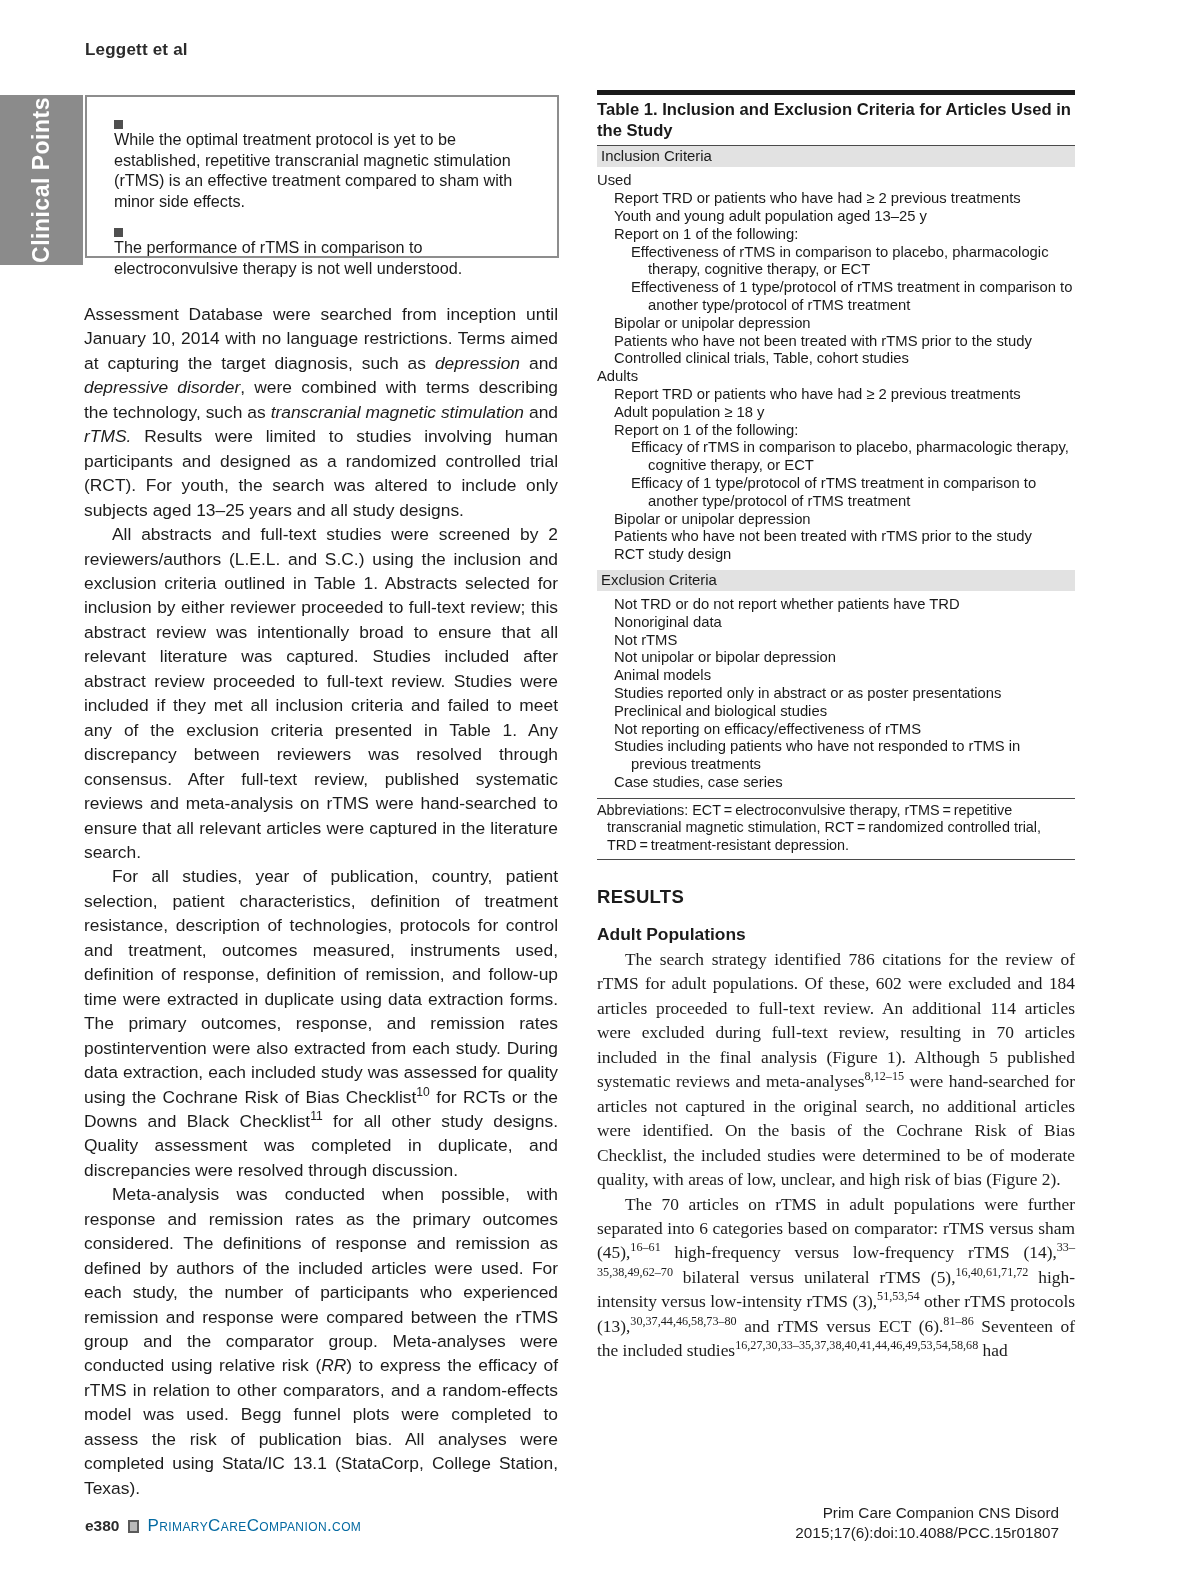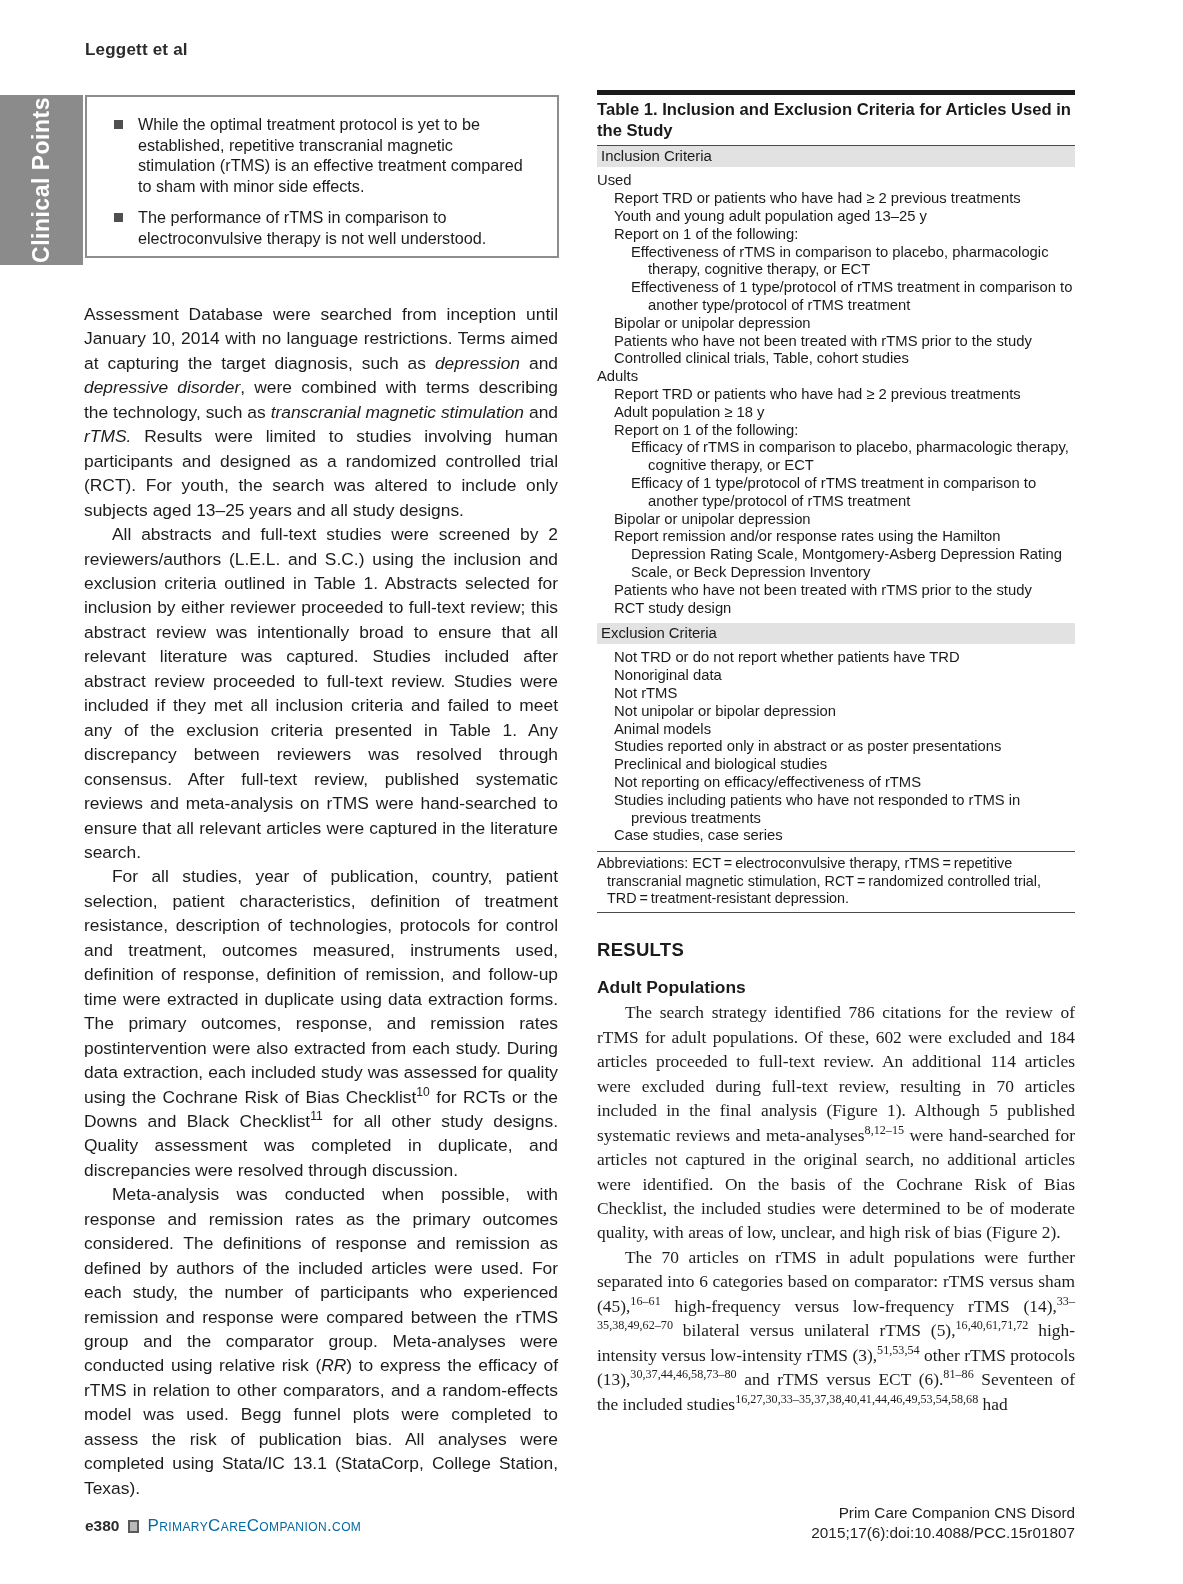--- a/index.html
+++ b/index.html
@@ -41,21 +41,21 @@
     white-space: nowrap;
   }
   .cp-box {
     position: absolute;
     left: 85px; top: 95px;
     width: 474px; height: 163px;
     border: 2px solid #8d8d8d;
     background: #ffffff;
     padding: 17px 26px 0 27px;
   }
-  .cp-item { display: flex; margin-bottom: 10px; }
+  .cp-item { display: flex; margin-bottom: 10px; flex-direction: column; }
   .cp-bullet {
     flex: 0 0 auto;
     width: 9px; height: 9px;
     background: #4f4f4f;
     margin: 6px 15px 0 0;
   }
   .cp-text {
     font-size: 16.2px;
     line-height: 1.28;
     color: #1b1b1b;
@@ -146,21 +146,21 @@
   }
   .footer-site {
     font-family: Liberation Sans, sans-serif;
     font-variant: small-caps;
     font-size: 17px;
     letter-spacing: 0.4px;
     color: #0369a1;
   }
   .footer-right {
     position: absolute;
-    right: 108px; top: 1503px;
+    right: 124px; top: 1503px;
     text-align: right;
     font-size: 15.3px;
     line-height: 20px;
     font-weight: 500;
     color: #1f1f1f;
   }
 </style>
 </head>
 <body>
 
@@ -205,21 +205,20 @@
           <div class="t-row lv1">Bipolar or unipolar depression</div>
           <div class="t-row lv1">Patients who have not been treated with rTMS prior to the study</div>
           <div class="t-row lv1">Controlled clinical trials, Table, cohort studies</div>
           <div class="t-row lv0">Adults</div>
           <div class="t-row lv1">Report TRD or patients who have had ≥ 2 previous treatments</div>
           <div class="t-row lv1">Adult population ≥ 18 y</div>
           <div class="t-row lv1">Report on 1 of the following:</div>
           <div class="t-row lv2">Efficacy of rTMS in comparison to placebo, pharmacologic therapy, cognitive therapy, or ECT</div>
           <div class="t-row lv2">Efficacy of 1 type/protocol of rTMS treatment in comparison to another type/protocol of rTMS treatment</div>
           <div class="t-row lv1">Bipolar or unipolar depression</div>
-          <div class="t-row lv1">Report remission and/or response rates using the Hamilton Depression Rating Scale, Montgomery-Asberg Depression Rating Scale, or Beck Depression Inventory</div>
           <div class="t-row lv1">Patients who have not been treated with rTMS prior to the study</div>
           <div class="t-row lv1">RCT study design</div>
         </div>
       <div class="t1-band">Exclusion Criteria</div>
       <div class="t1-rows">
           <div class="t-row lv1">Not TRD or do not report whether patients have TRD</div>
           <div class="t-row lv1">Nonoriginal data</div>
           <div class="t-row lv1">Not rTMS</div>
           <div class="t-row lv1">Not unipolar or bipolar depression</div>
           <div class="t-row lv1">Animal models</div>

